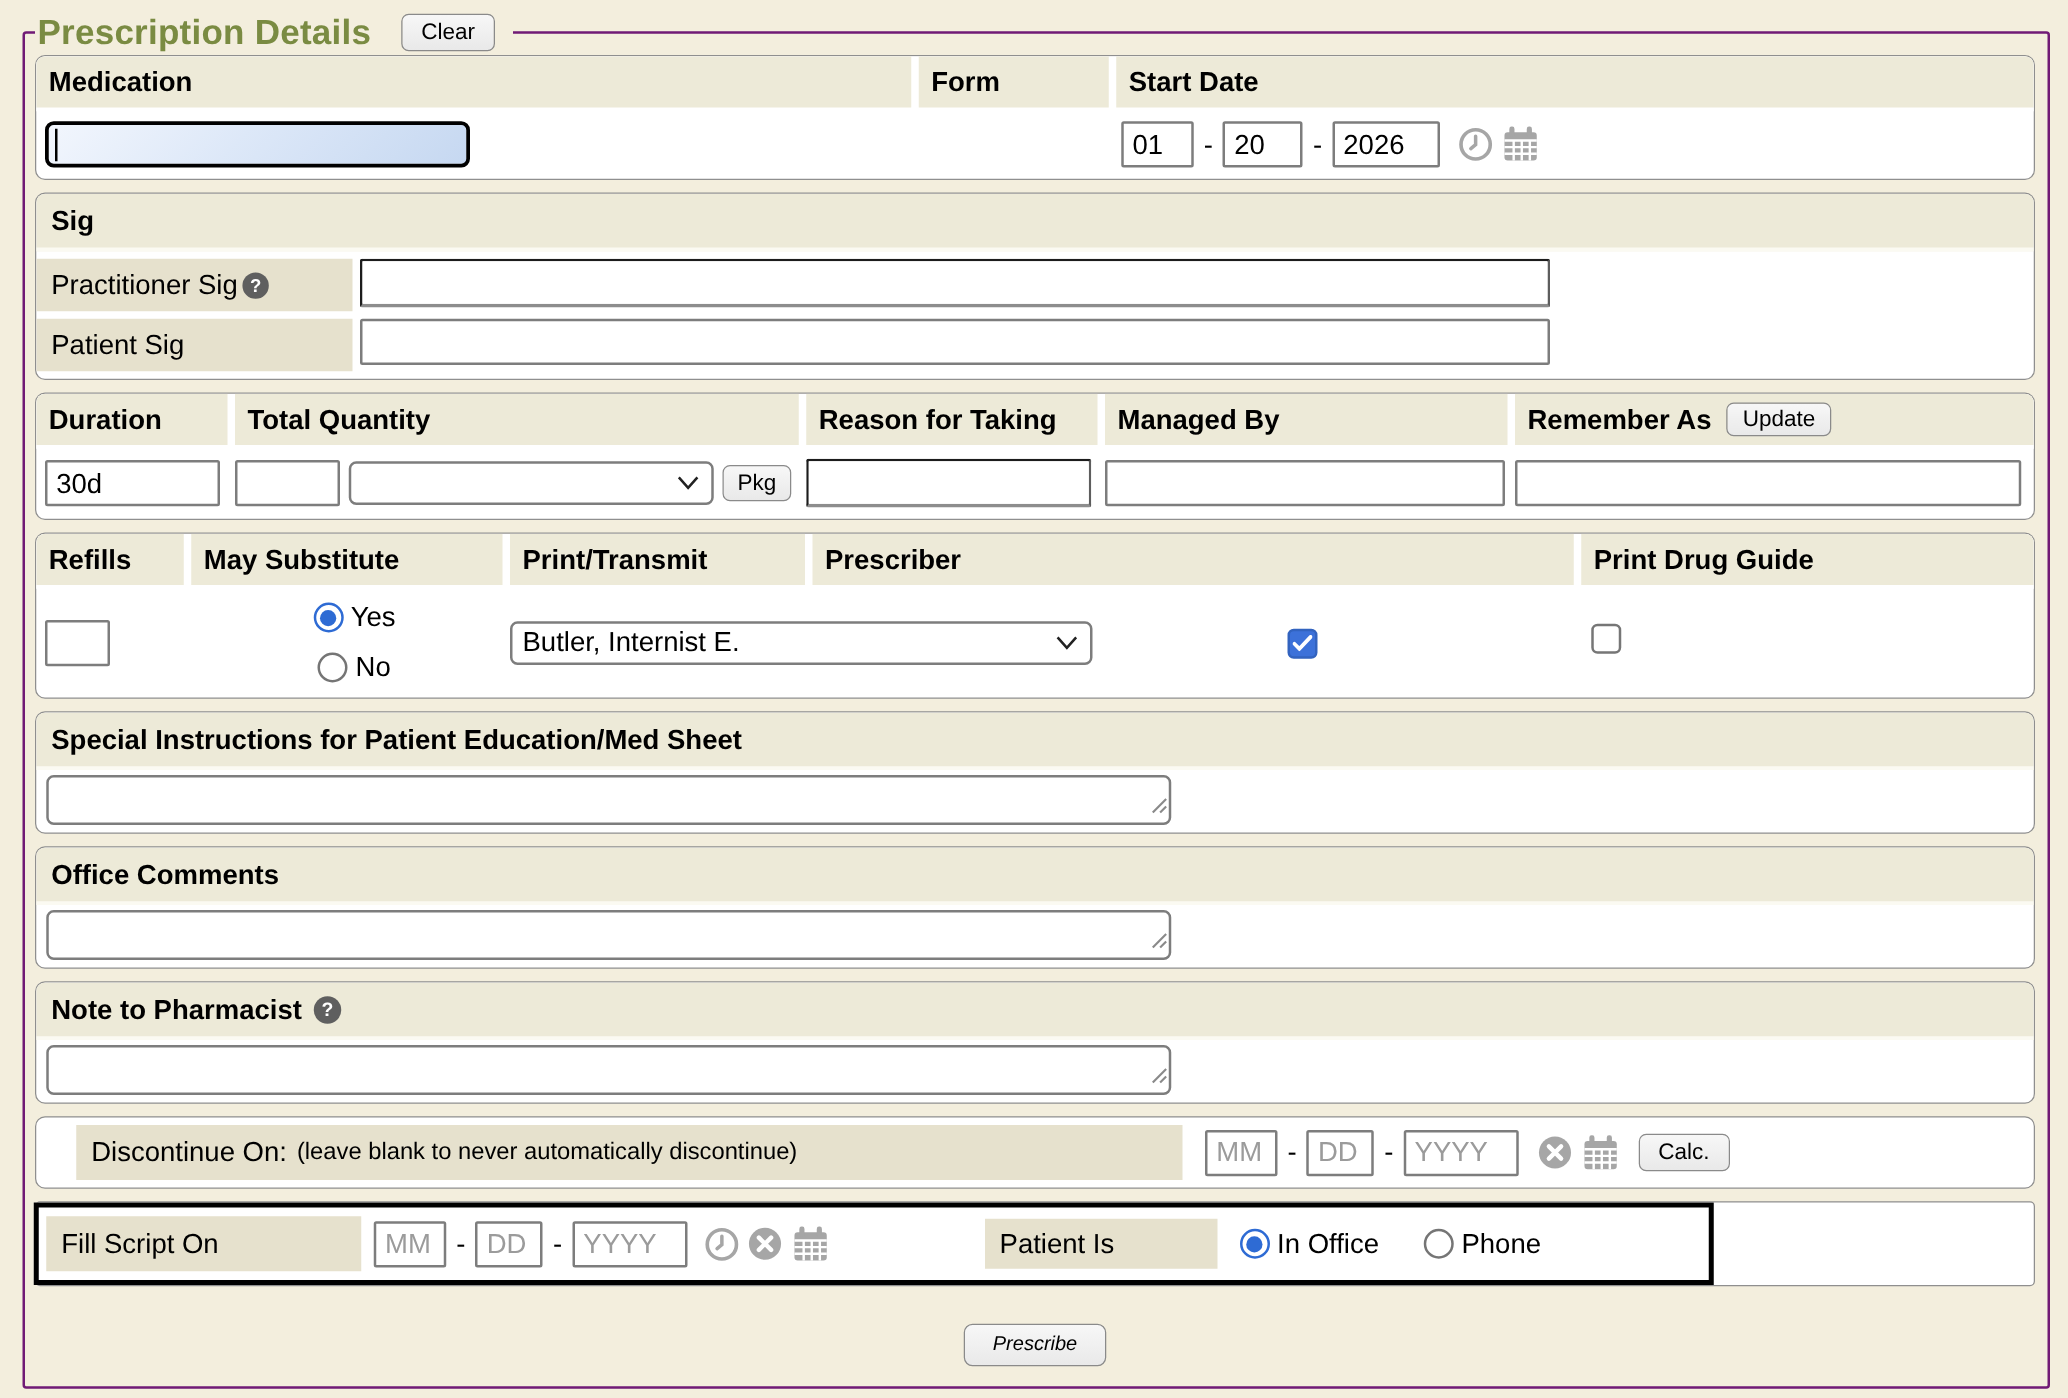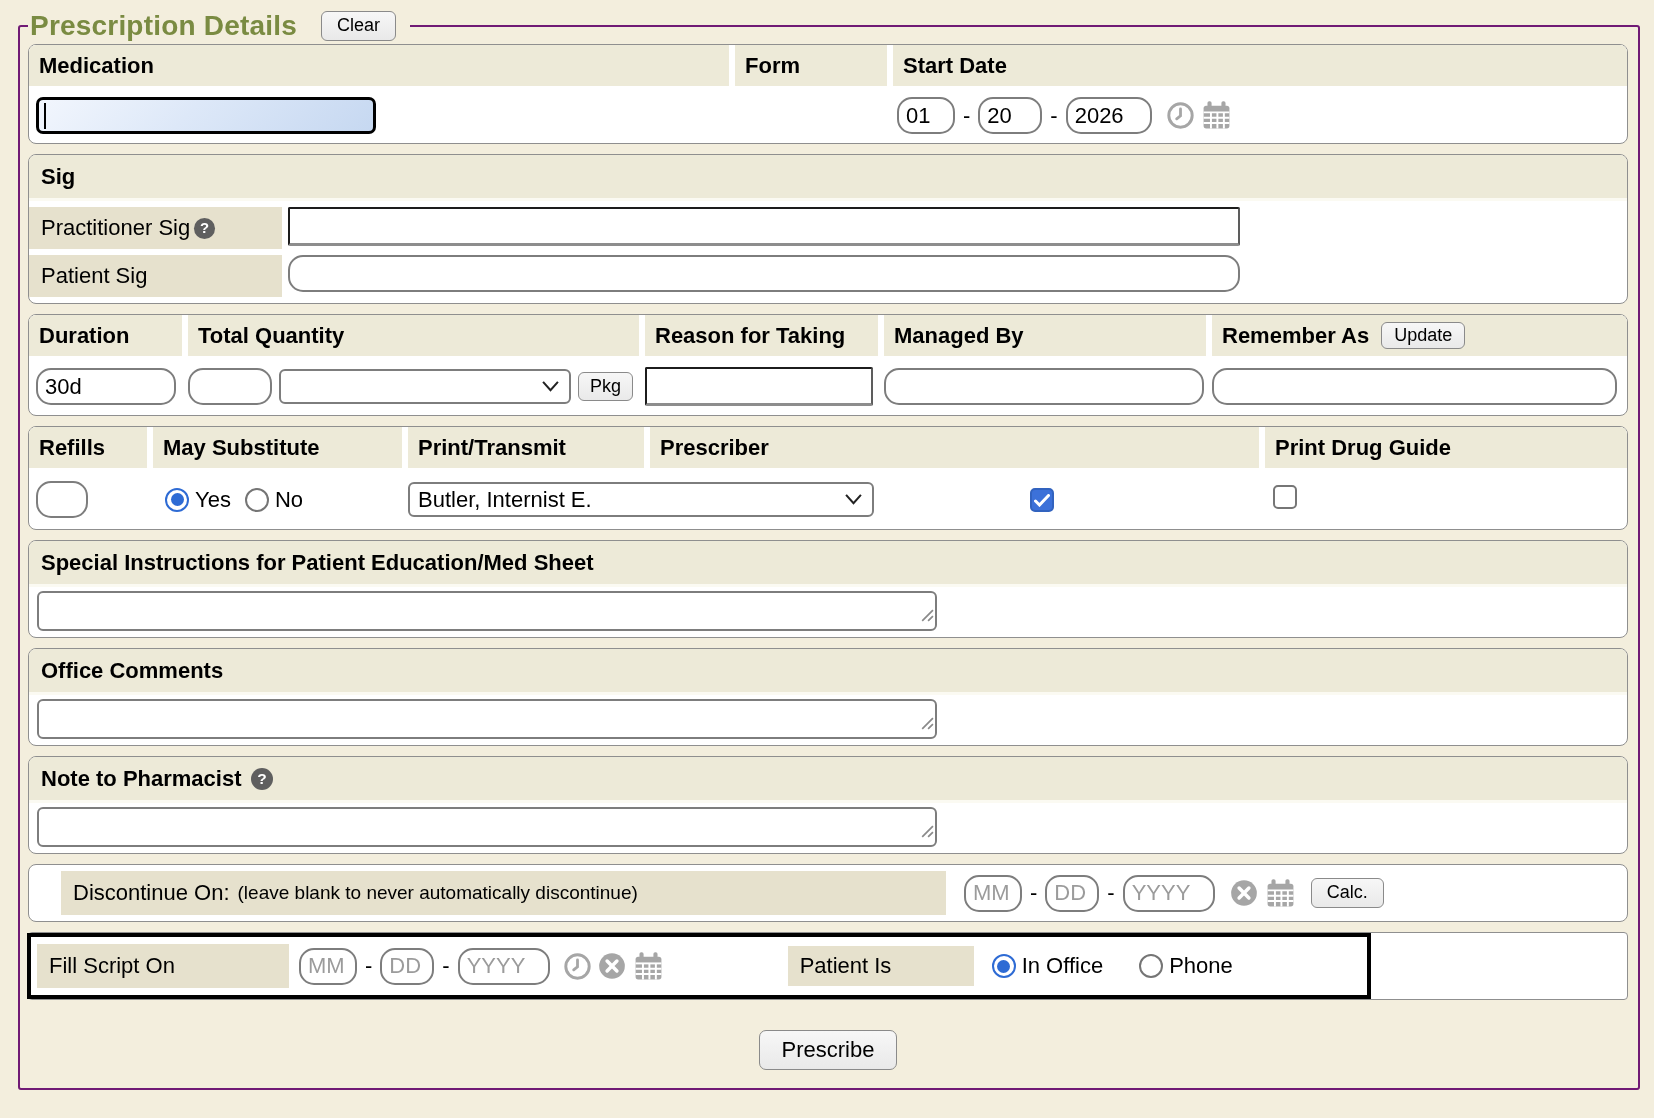--- a/index.html
+++ b/index.html
@@ -25,21 +25,21 @@
   }
   .title { font-size:28px; font-weight:bold; color:#7a8b42; letter-spacing:.2px; }
   
   .btn {
     font-family:"Liberation Sans", sans-serif;
     font-size:18px; color:#000;
     background:linear-gradient(180deg,#f7f7f7,#e9e9e9);
     border:1.6px solid #8a8a8a; border-radius:6px;
     padding:4px 15px; cursor:pointer; line-height:1.1;
   }
-  .btn.big { font-size:22px; padding:7px 22px; border-radius:7px; }
+  .btn.big { font-size:16px; padding:7px 22px; border-radius:7px;font-style:italic; }
   
   .section {
     background:#fff;
     border:1.6px solid #8f8f8f;
     border-radius:8px;
     margin:0 2px 10px 2px;
     overflow:hidden;
     position:relative;
   }
   .hdr-row { display:flex; gap:6px; background:#fff; border-bottom:3px solid #fff; }
@@ -52,21 +52,21 @@
     padding:9px 12px 8px 12px; border-bottom:3px solid #fbfaf2;
     display:flex; align-items:center; gap:8px;
   }
   .flex1 { flex:1; }
   .content-row { display:flex; align-items:center; padding:8px 0 9px 0; }
   .hgroup { display:flex; align-items:center; gap:7px; }
   
   .inp {
     font-family:"Liberation Sans", sans-serif;
     font-size:22px; color:#000;
-    border:2px solid #7d7d7d; border-radius:15px;
+    border:2px solid #7d7d7d; border-radius:2px;
     height:37px; padding:0 7px; background:#fff; outline:none;
   }
   .inp::placeholder { color:#9b9b9b; opacity:1; }
   .inp.dark {
     border:2px solid #1c1c1c; border-right-color:#5d5d5d;
     border-bottom:3px solid #8d8d8d; border-radius:2px;
   }
   .med-input {
     width:340px; height:37px; border:3px solid #000; border-radius:7px;
     background:linear-gradient(135deg,#f2f6fd 0%,#dde8f8 45%,#c6d8f1 100%);
@@ -237,21 +237,21 @@
       <div class="hdr-cell" style="width:118px">Refills</div>
       <div class="hdr-cell" style="width:249px">May Substitute</div>
       <div class="hdr-cell" style="width:236px">Print/Transmit</div>
       <div class="hdr-cell" style="width:609px">Prescriber</div>
       <div class="hdr-cell flex1">Print Drug Guide</div>
     </div>
     <div class="content-row" style="gap:6px; padding-top:10px; padding-bottom:11px;">
       <div style="width:118px; padding-left:7px;">
         <input class="inp" style="width: 52px;" value="">
       </div>
-      <div class="hgroup" style="width:249px; gap:14px; padding-left:12px;">
+      <div class="hgroup" style="width:249px; gap:14px; padding-left:12px;flex-direction:column;">
         <span class="radio-opt">
           <span class="rd selected"></span>
           <span>Yes</span>
         </span>
         <span class="radio-opt">
           <span class="rd"></span>
           <span>No</span>
         </span>
       </div>
       <div style="width:609px;">

